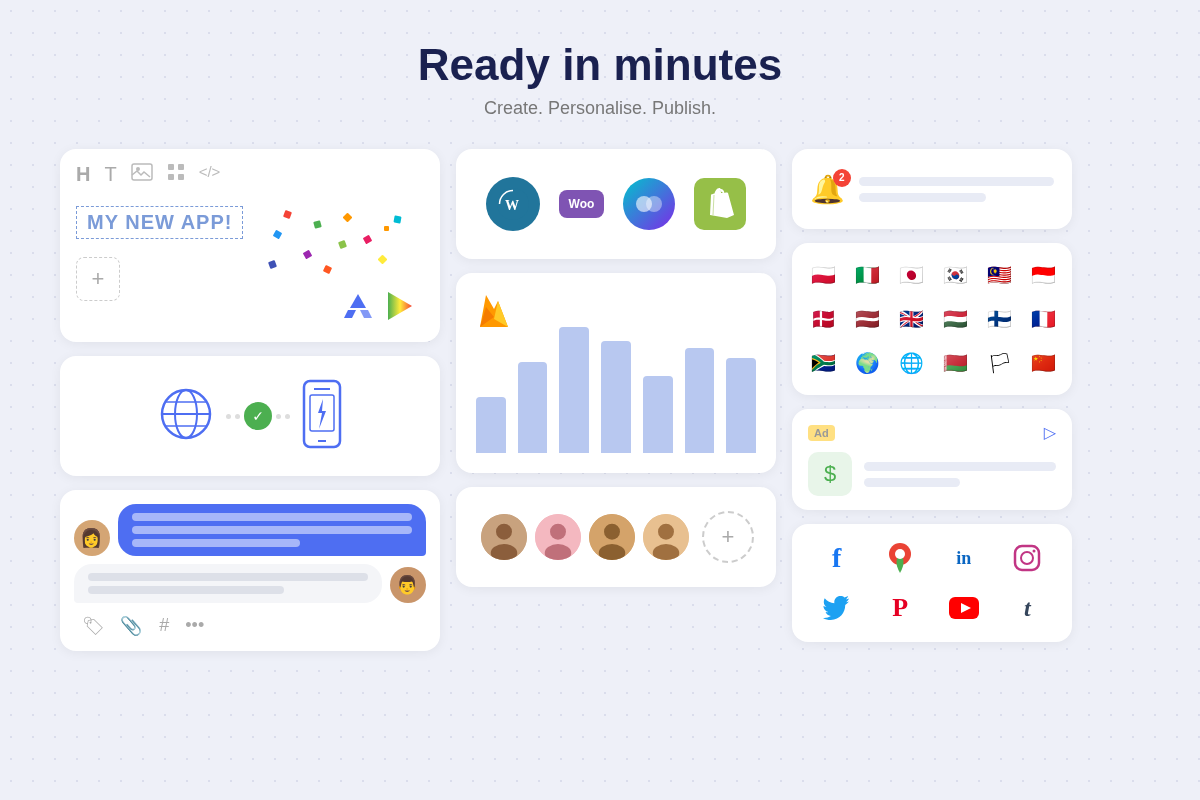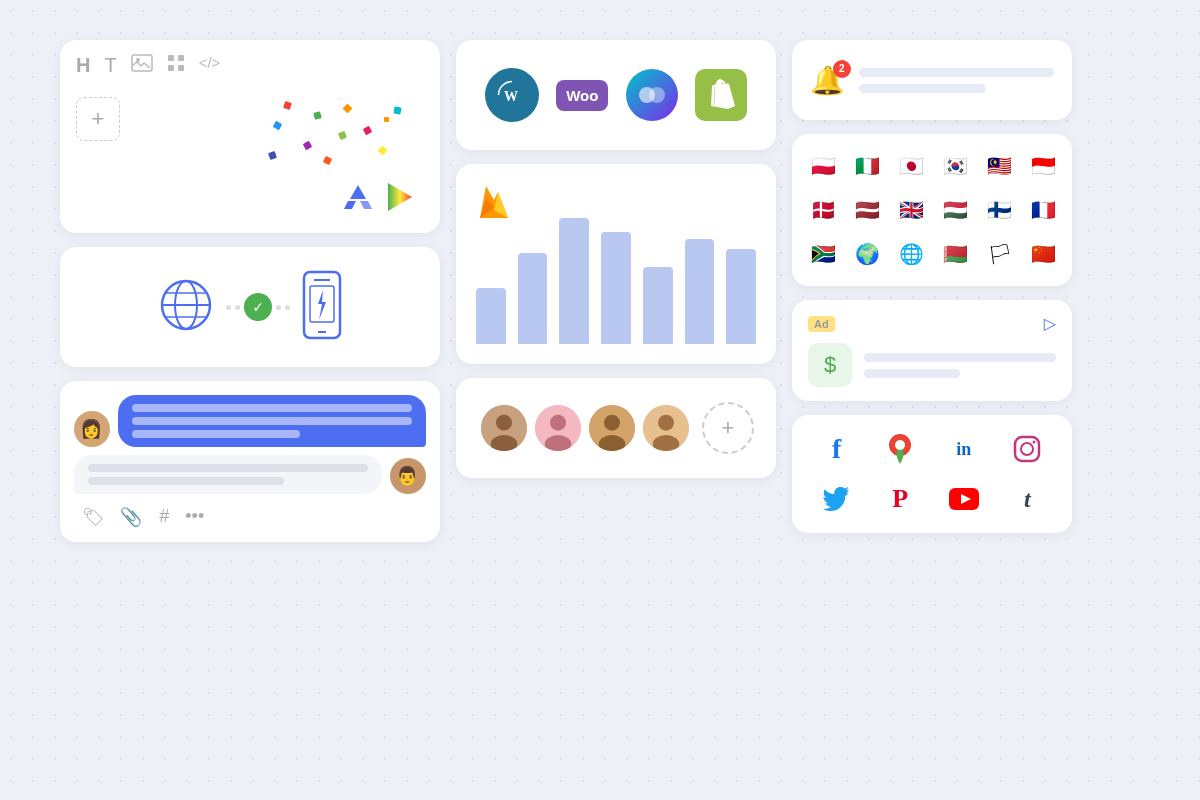--- a/index.html
+++ b/index.html
@@ -388,20 +388,24 @@
       color: white;
       font-size: 28px;
       font-weight: 900;
     }
   </style>
 </head>
 <body>
 
 <div class="page-wrapper">
 
+  <div class="header">
+    <h1>Ready in minutes</h1>
+    <p>Create. Personalise. Publish.</p>
+  </div>
 
   <div class="main-grid">
 
     <div class="left-col">
 
       <div class="card editor-card">
         <div class="editor-toolbar">
           <span style="font-weight:700;font-size:20px;color:#aaa;">H</span>
           <span style="font-size:20px;color:#aaa;">T</span>
           <span>
@@ -415,20 +419,21 @@
             <svg width="18" height="18" viewBox="0 0 18 18" fill="none">
                 <rect x="1" y="1" width="6" height="6" rx="1" fill="#bbb"></rect>
                 <rect x="11" y="1" width="6" height="6" rx="1" fill="#bbb"></rect>
                 <rect x="1" y="11" width="6" height="6" rx="1" fill="#bbb"></rect>
                 <rect x="11" y="11" width="6" height="6" rx="1" fill="#bbb"></rect>
               </svg>
           </span>
           <span style="font-size:15px;color:#bbb;">&lt;/&gt;</span>
         </div>
         <div class="editor-content">
+          <div class="editor-title">MY NEW APP!</div>
           <div style="display:flex; align-items:center; gap:10px; margin-top:6px;">
             <div class="editor-plus-btn">+</div>
           </div>
           
           <div class="confetti-area">
             <div class="confetti-dot" style="background:#f44336; top:5px; left:60px; transform:rotate(20deg);"></div>
             <div class="confetti-dot" style="background:#4CAF50; top:15px; left:90px; transform:rotate(-15deg);"></div>
             <div class="confetti-dot" style="background:#FF9800; top:8px; left:120px; transform:rotate(45deg);"></div>
             <div class="confetti-dot" style="background:#2196F3; top:25px; left:50px; transform:rotate(30deg);"></div>
             <div class="confetti-dot" style="background:#E91E63; top:30px; left:140px; transform:rotate(-30deg);"></div>
@@ -531,21 +536,21 @@
             <svg width="34" height="34" viewBox="0 0 34 34">
               <circle cx="17" cy="17" r="16" fill="#21759b"></circle>
               <path d="M3.5 17C3.5 9.5 9.5 3.5 17 3.5" stroke="white" stroke-width="1.5" fill="none"></path>
               <text x="9" y="23" font-size="14" font-weight="900" fill="white" font-family="serif">W</text>
             </svg>
           </div>
         </div>
 
         <div class="integration-logo">
           <div style="background:#7f54b3; border-radius:8px; padding:7px 10px; display:flex; align-items:center;">
-            <span style="color:white; font-weight:800; font-size:15px;">Woo</span>
+            <span style="color:white; font-weight:800; font-size:12px;">Woo</span>
           </div>
         </div>
 
         <div class="integration-logo">
           <div style="width:52px;height:52px;border-radius:50%;background:linear-gradient(135deg,#00c4cc,#7d2ae8);display:flex;align-items:center;justify-content:center;">
             <svg width="30" height="20" viewBox="0 0 30 20">
               <circle cx="10" cy="10" r="8" fill="rgba(255,255,255,0.6)"></circle>
               <circle cx="20" cy="10" r="8" fill="rgba(255,255,255,0.4)"></circle>
             </svg>
           </div>

